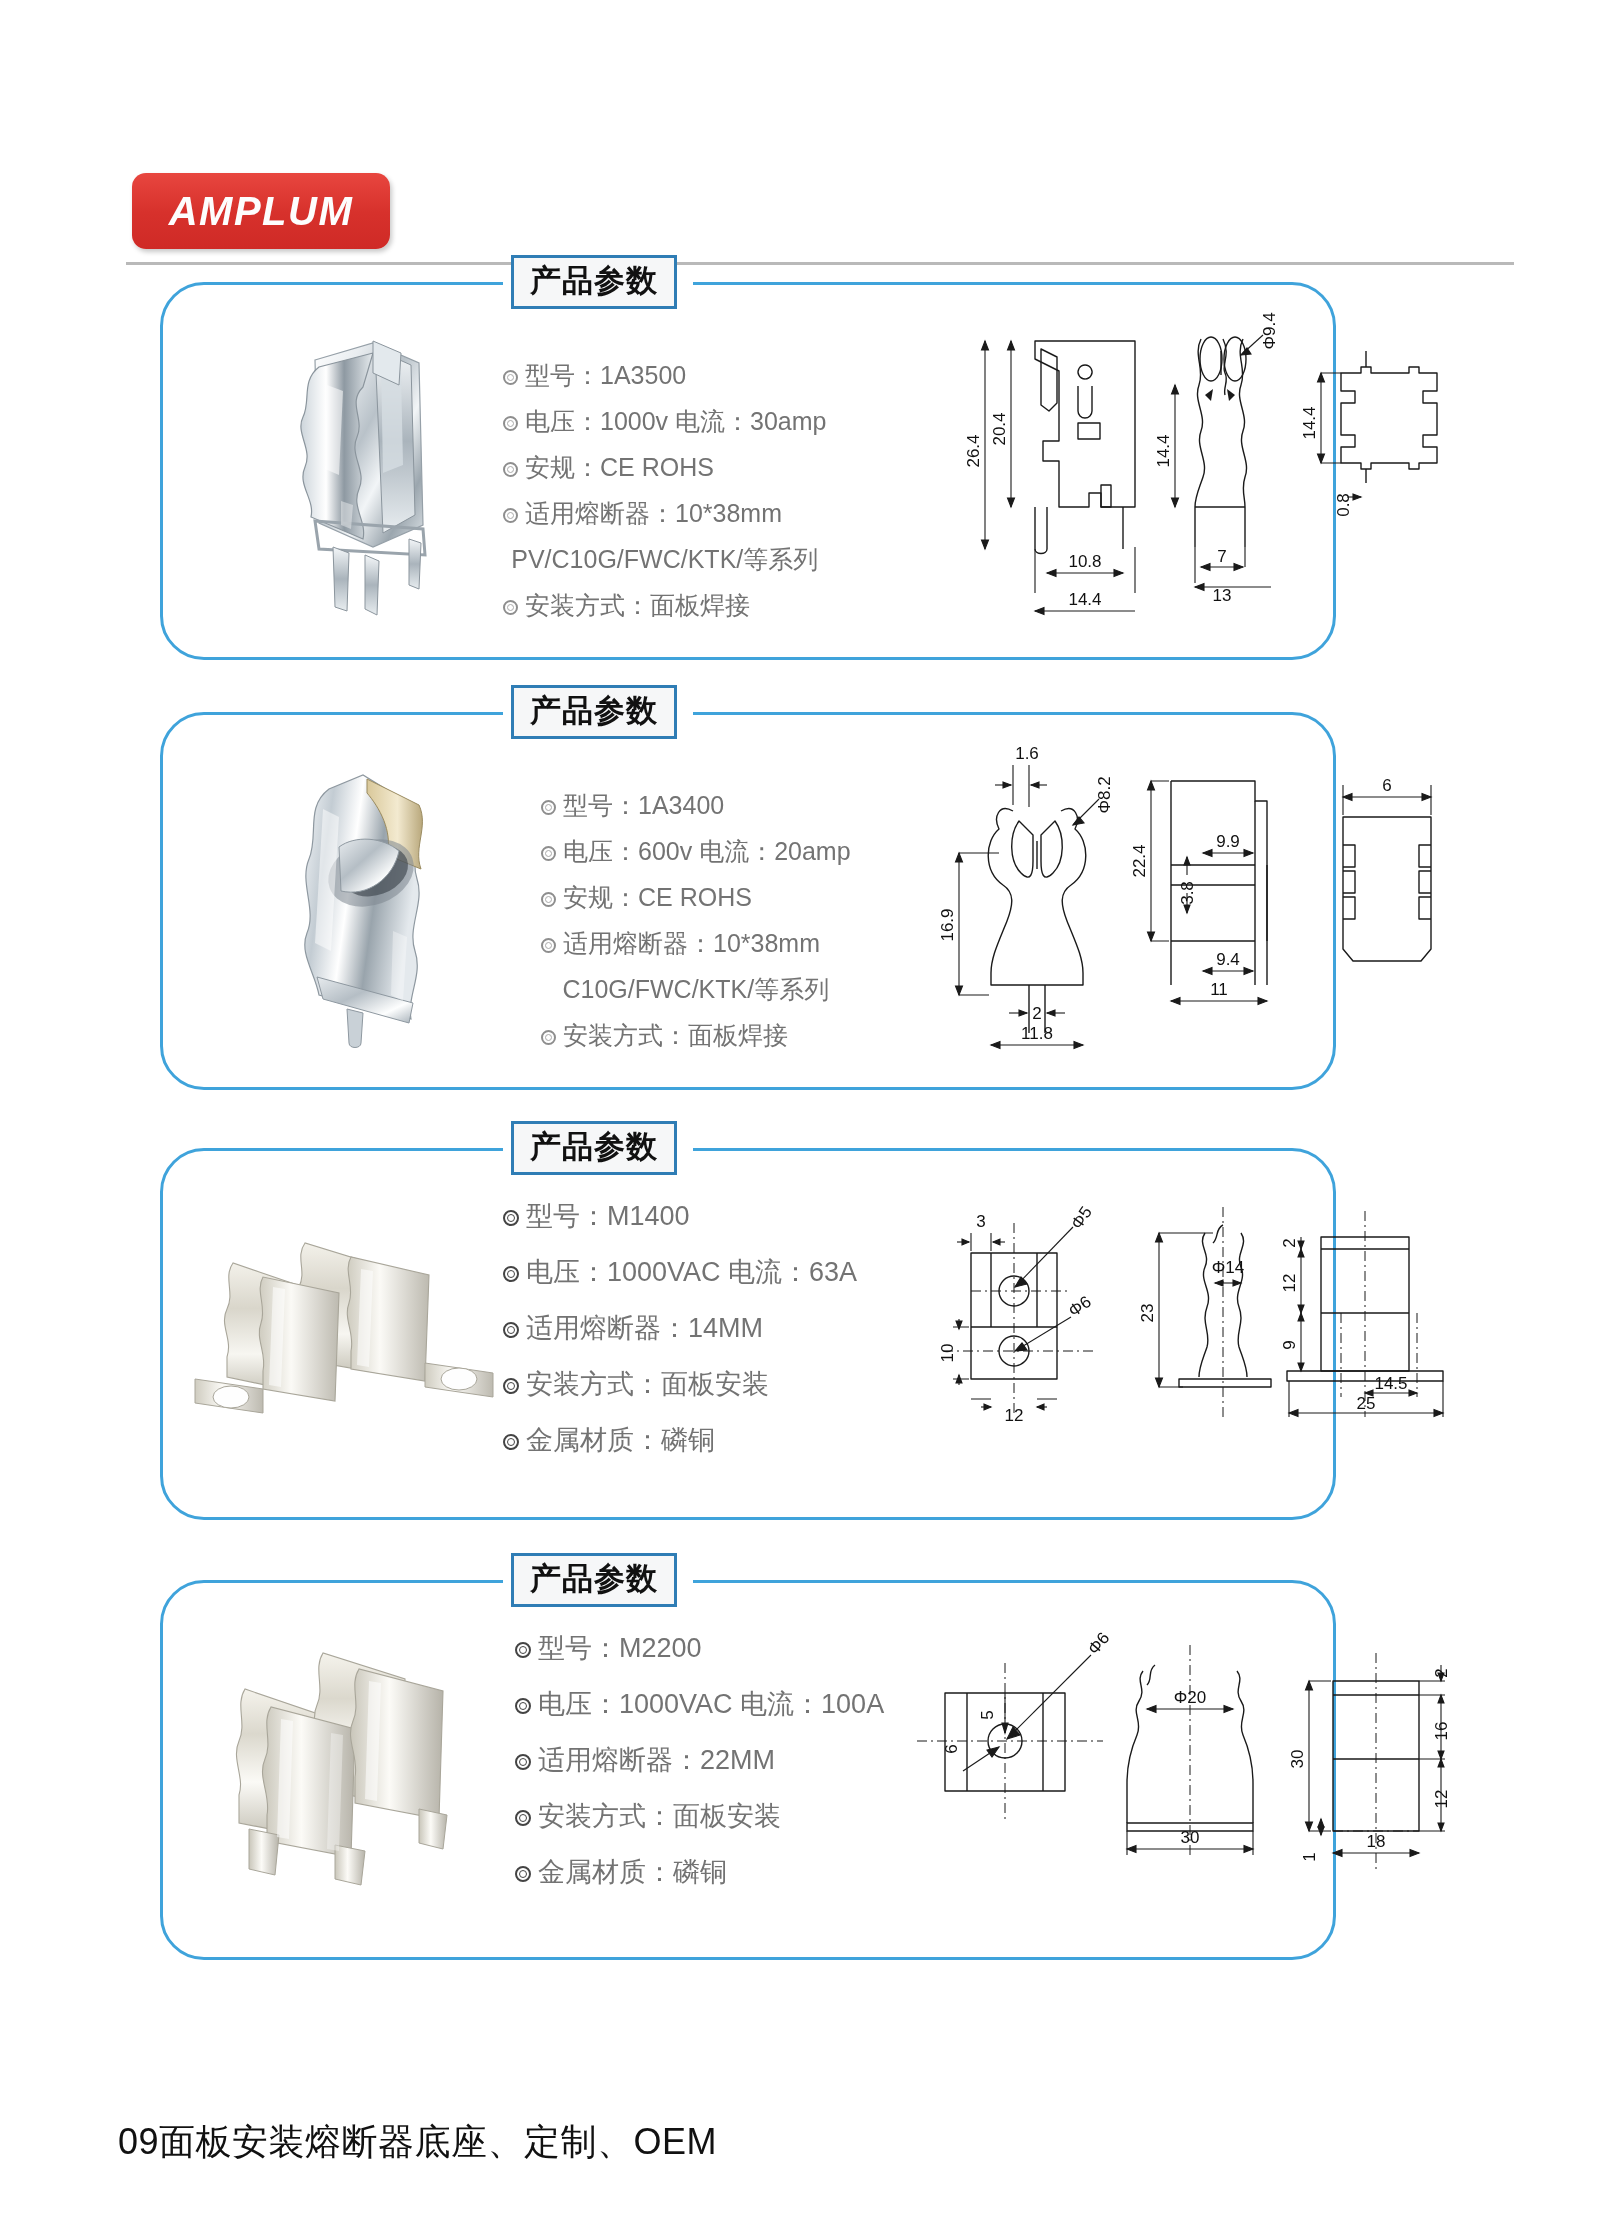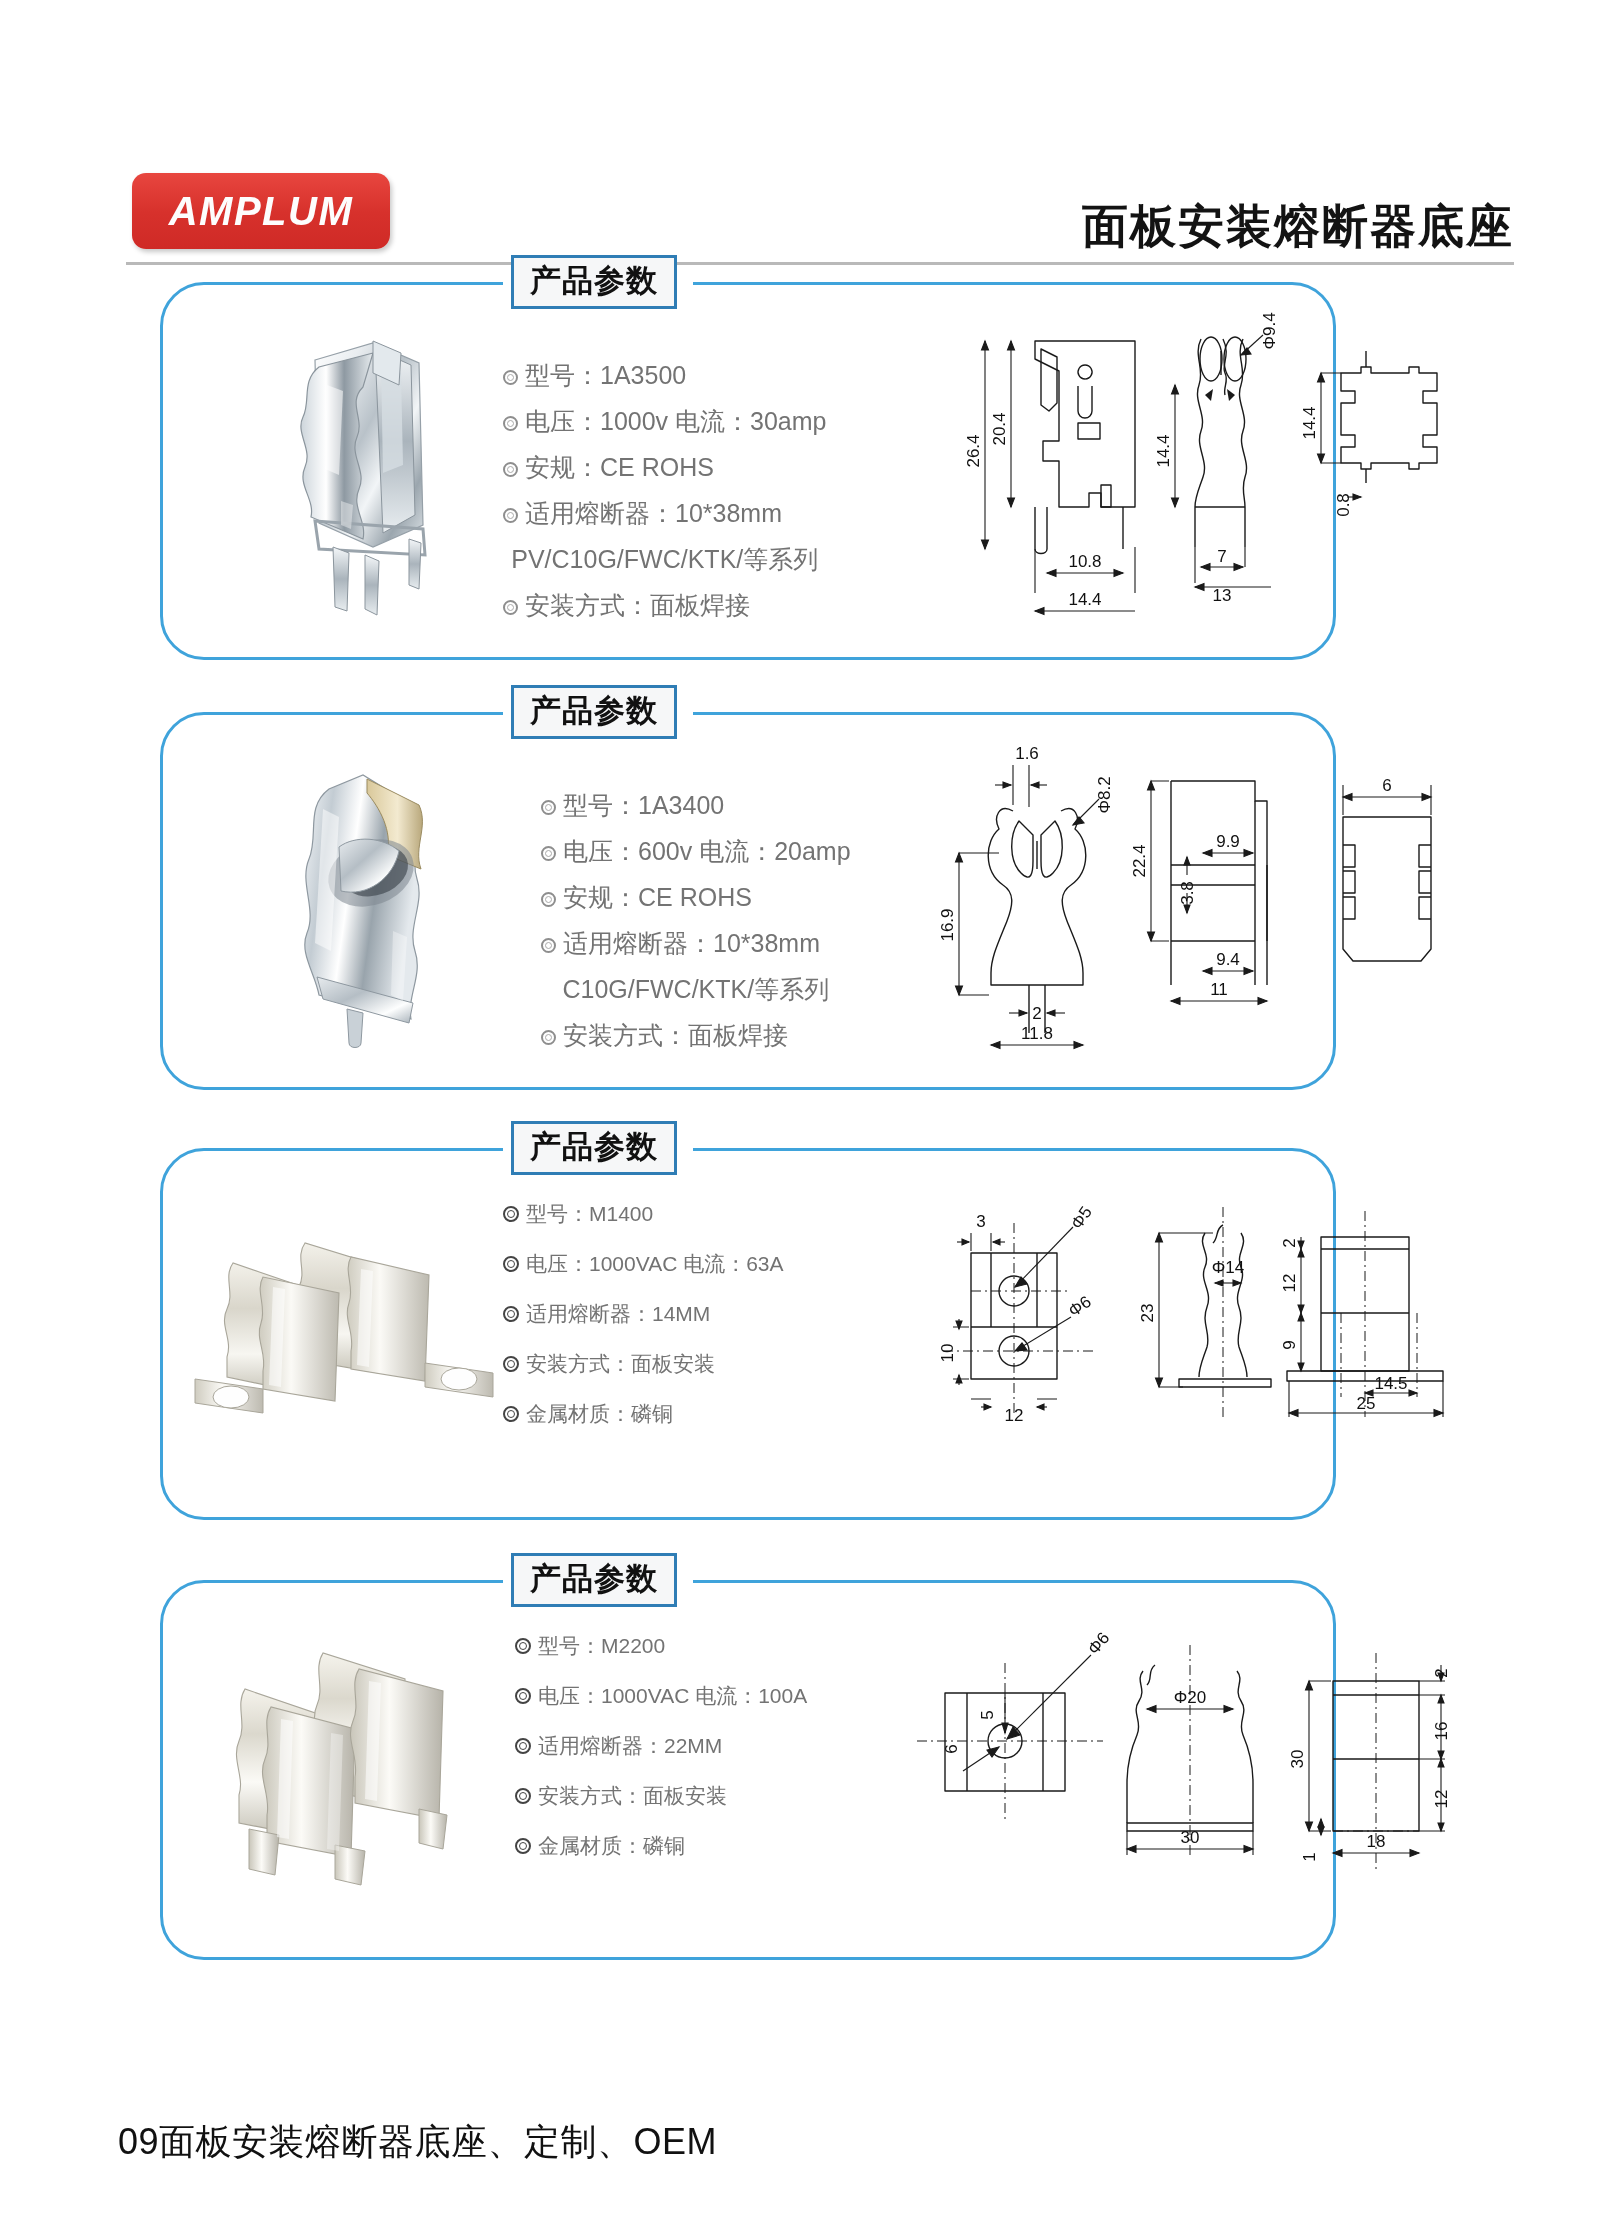--- a/index.html
+++ b/index.html
@@ -114,21 +114,21 @@
     position: absolute;
   }
   .spec-line {
     font-size: 25px;
     line-height: 1.0;
     color: #737373;
     white-space: nowrap;
     margin-bottom: 21px;
     font-family: "Liberation Sans", sans-serif;
   }
-  .specs.loose .spec-line { font-size: 21px; margin-bottom: 29px; }
+  .specs.loose .spec-line { font-size: 27px; margin-bottom: 29px; }
   .bullet-ring {
     display: inline-block;
     width: 15px; height: 15px;
     border: 2px solid #8e8e8e;
     border-radius: 50%;
     margin-right: 7px;
     position: relative;
     top: 1px;
     box-sizing: border-box;
   }
@@ -175,21 +175,20 @@
   }
   .footer .pg { }
 </style>
 </head>
 <body>
 
 <div class="page-header">
   <div class="logo-badge">
     <span class="logo-text">AMPLUM</span>
   </div>
-  <div class="header-title">面板安装熔断器底座</div>
   <div class="header-rule"></div>
 </div>
 
 <div class="card card-1">
   <div class="badge-notch"></div>
   <div class="param-badge">产品参数</div>
 
   <svg class="photo" style="left:60px; top:30px;" width="300" height="315" viewBox="0 0 300 315">
     <defs>
       <linearGradient id="m1a" x1="0" y1="0" x2="1" y2="1">

